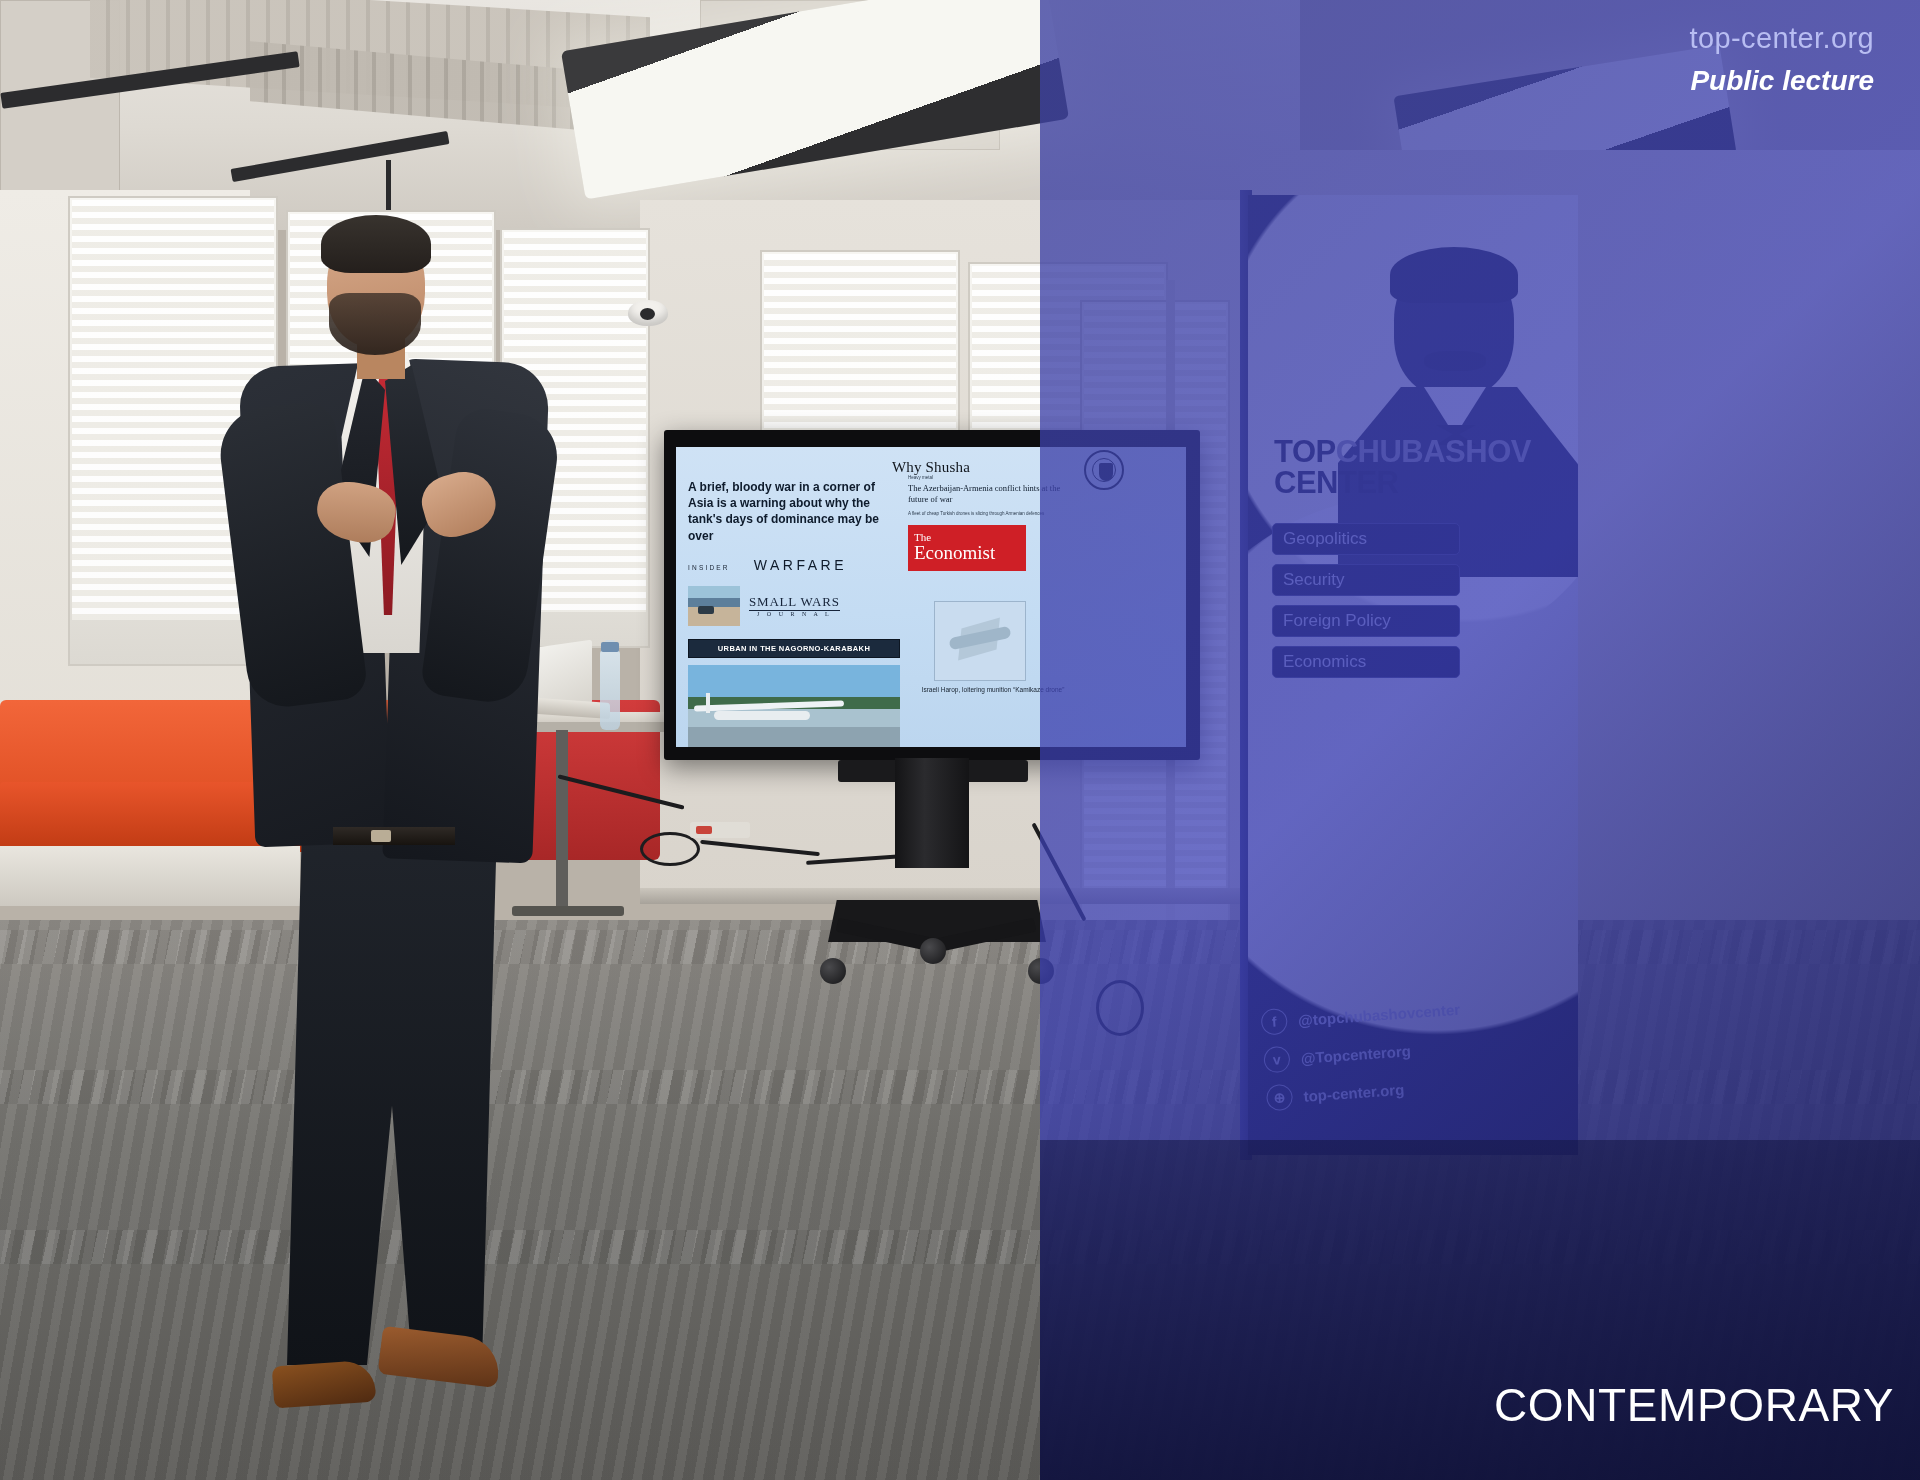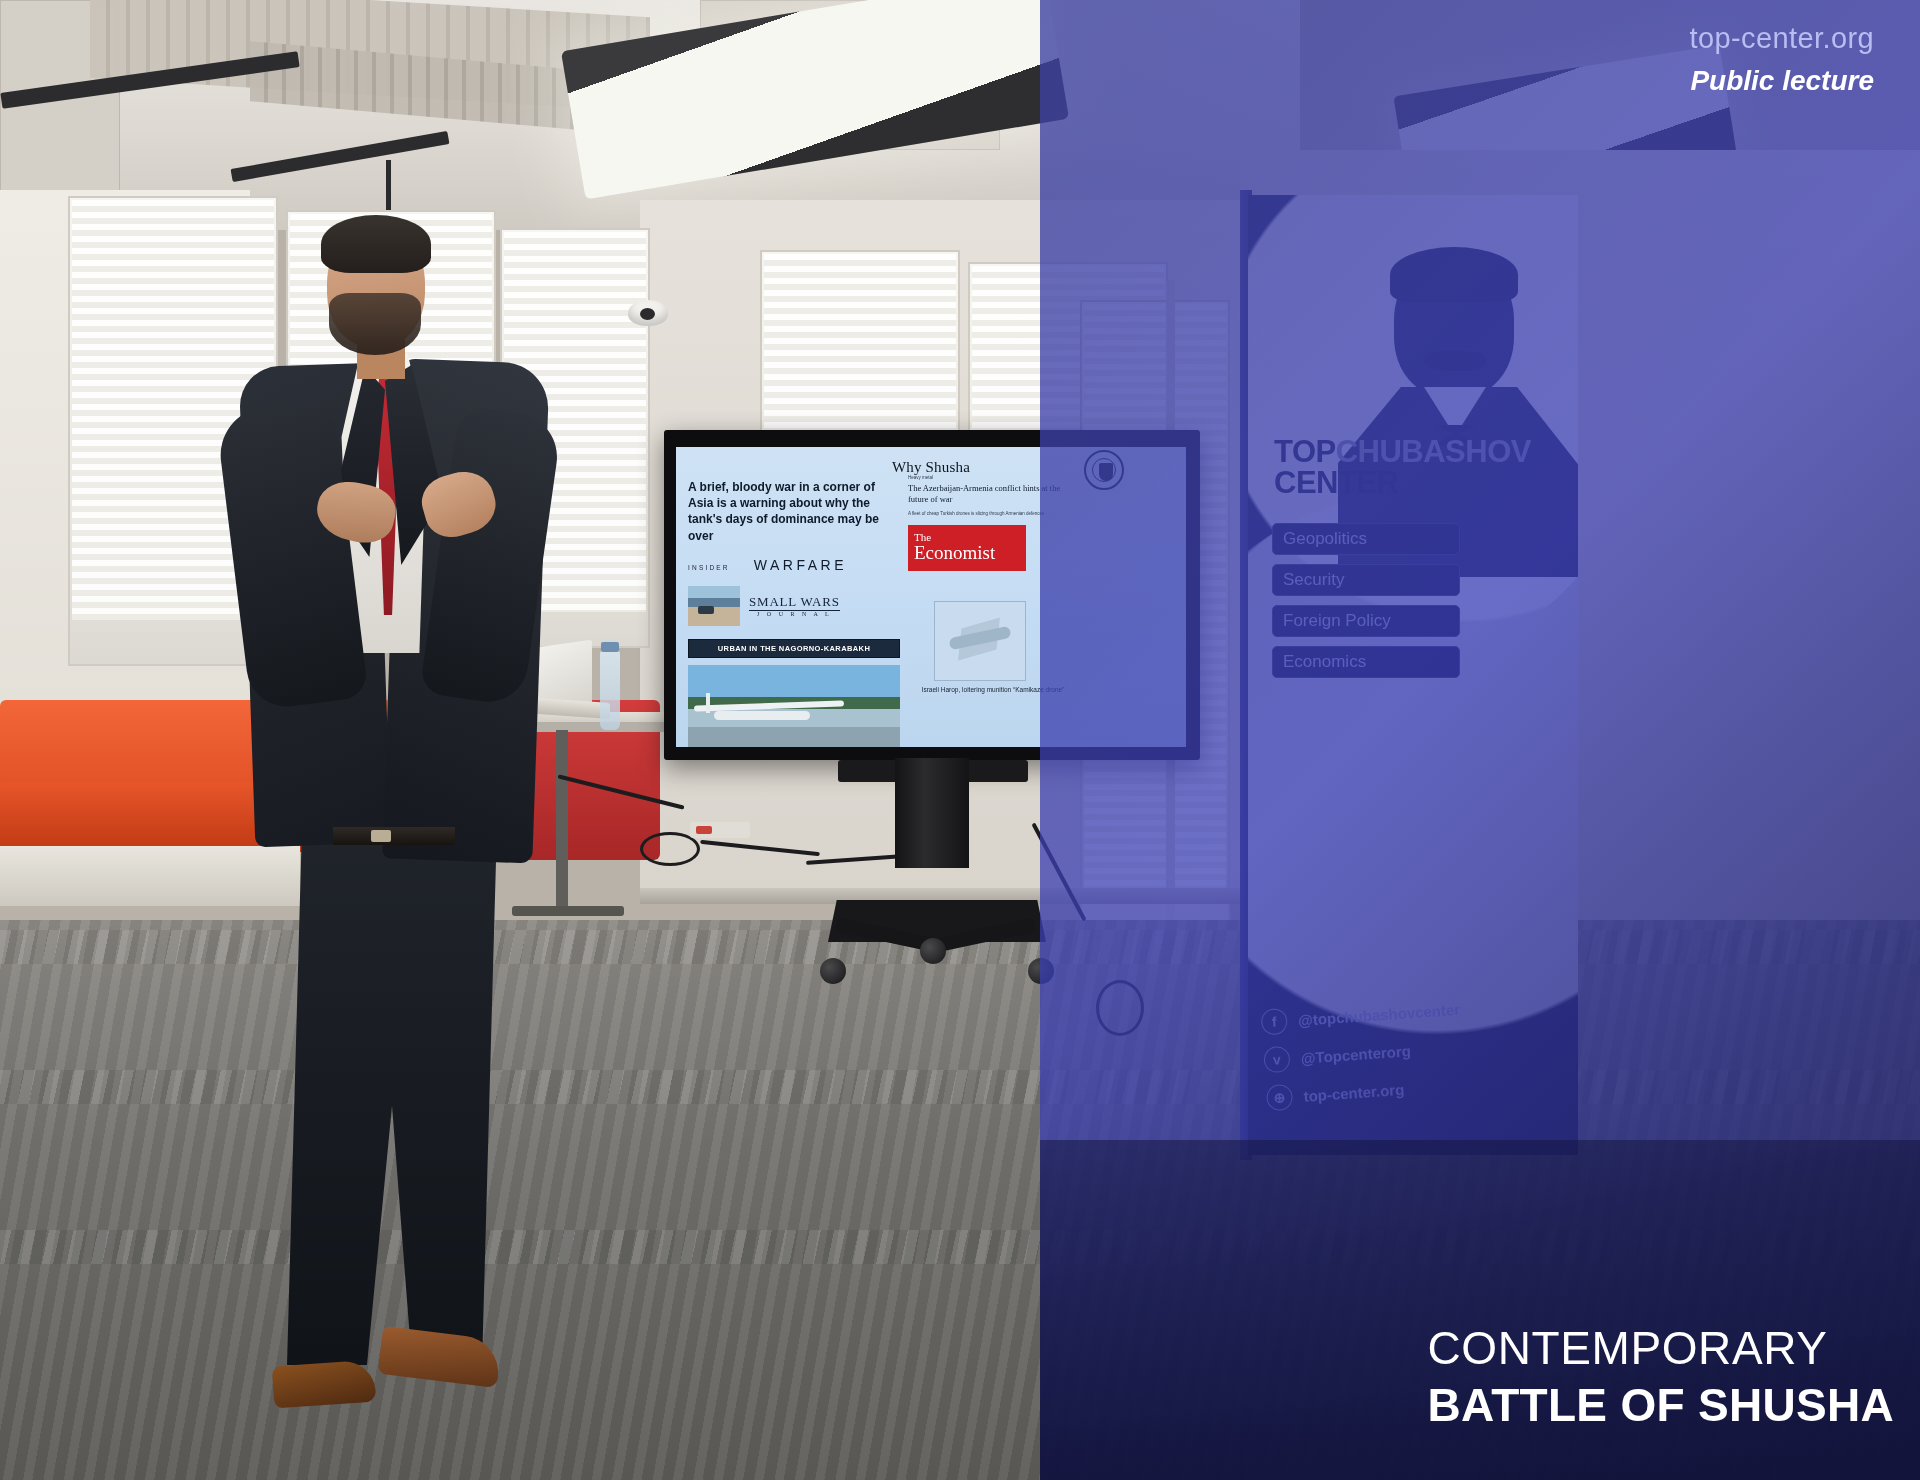--- a/index.html
+++ b/index.html
@@ -669,16 +669,15 @@
   <div class="blue-overlay"></div>
   <div class="blue-dark-bottom"></div>
 
   <div class="brand">
     <div class="brand-url">top-center.org</div>
     <div class="brand-sub">Public lecture</div>
   </div>
 
   <div class="title-block">
     <div class="t-line">CONTEMPORARY</div>
-    <div class="t-strong">BATTLE OF SHUSHA</div>
   </div>
 
 </div>
 
 </body></html>

